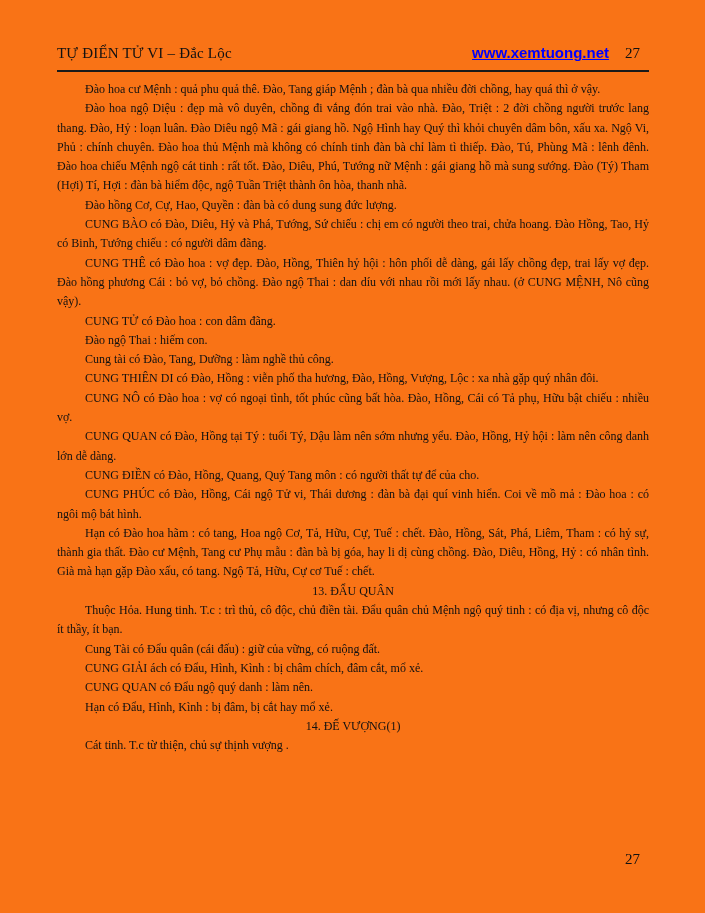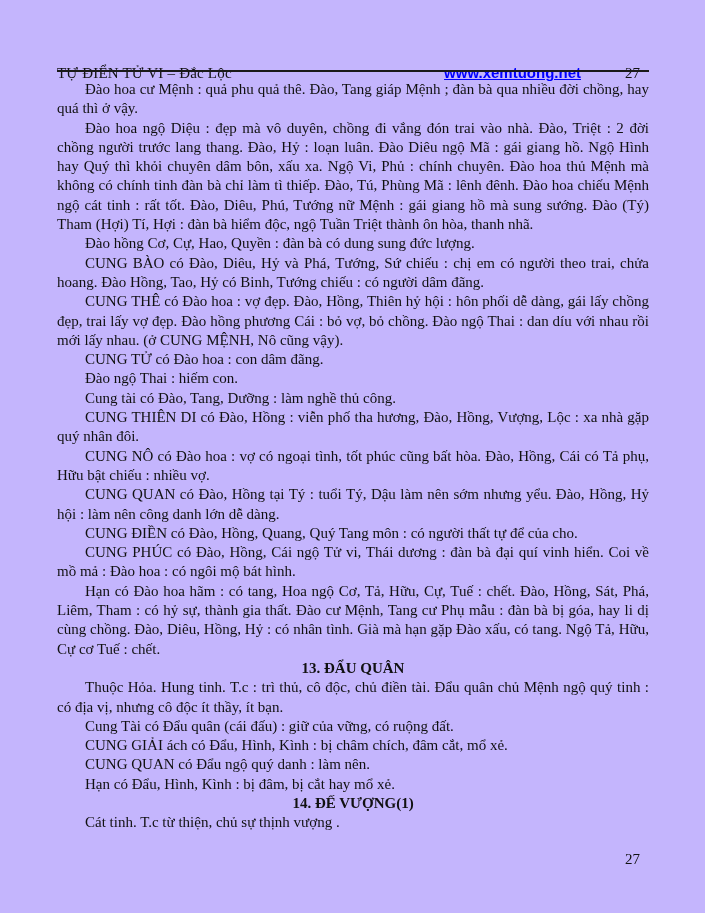--- a/index.html
+++ b/index.html
@@ -1,39 +1,38 @@
 <!DOCTYPE html>
 <html><head>
 <meta charset="utf-8">
 <style>
   html, body { margin: 0; padding: 0; background: #ffffff; }
   .page {
     position: relative;
     width: 705px;
     height: 913px;
-    background: #c4b5fd;
+    background: #f97316;
     font-family: "Liberation Serif", serif;
     color: #111111;
     overflow: hidden;
   }
   .header {
     position: absolute;
     top: 44px;
     left: 57px;
     width: 583px;
     display: flex;
     justify-content: space-between;
     align-items: baseline;
     font-size: 15px;
   }
   .header-right {
     display: flex;
     align-items: baseline;
-    gap: 44px;
-    margin-top: 20px;
+    gap: 16px;
   }
   .book-title {
     letter-spacing: 0.2px;
     white-space: nowrap;
   }
   .website-link {
     font-family: "Liberation Sans", sans-serif;
     font-weight: 700;
     text-decoration: underline;
     font-size: 15px;
@@ -46,29 +45,29 @@
     top: 70px;
     left: 57px;
     width: 592px;
     border-top: 2px solid #1a1a1a;
   }
   .content {
     position: absolute;
     top: 80px;
     left: 57px;
     width: 592px;
-    font-size: 15px;
+    font-size: 12px;
     line-height: 19.3px;
     text-align: justify;
   }
   .content p { margin: 0; }
   .content .para { text-indent: 28px; }
   .content .heading {
     text-align: center;
-    font-weight: 700;
+    font-weight: 400;
     text-indent: 0;
   }
   .footer-page-num {
     position: absolute;
     top: 851px;
     left: 57px;
     width: 583px;
     text-align: right;
     font-size: 15px;
   }

